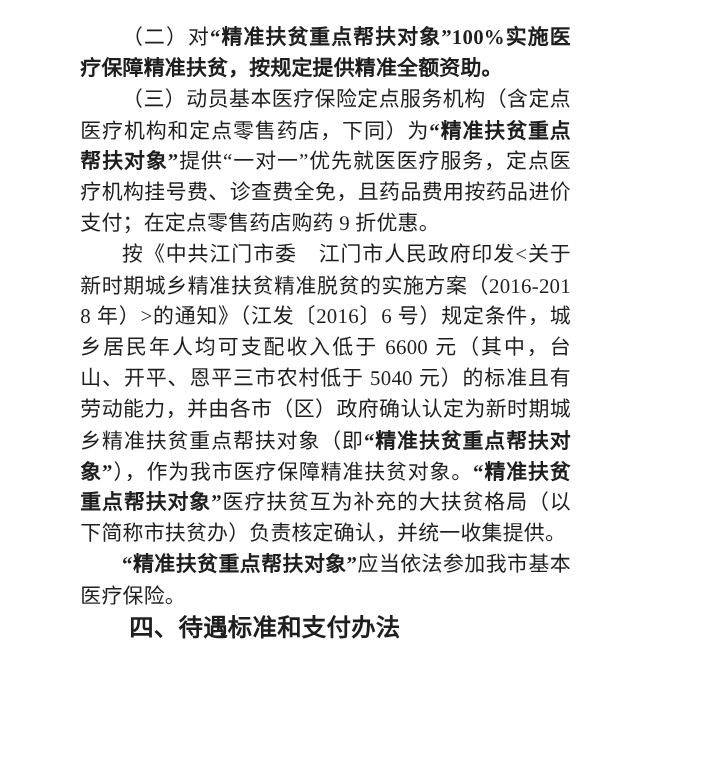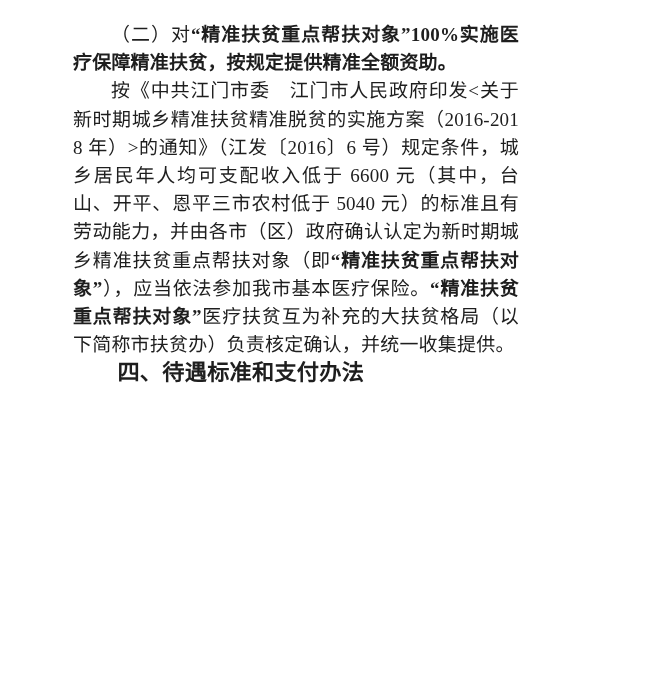--- a/index.html
+++ b/index.html
@@ -39,17 +39,19 @@
   .b {
     font-weight: bold;
   }
 </style>
 </head>
 <body>
 
 <div class="page" style="background: rgb(255, 255, 255);">
   <div class="doc-body" style="color: rgb(30, 30, 30);">
     <p class="block"><span class="">（二）对</span><span class="b">“精准扶贫重点帮扶对象”</span><span class="b">100%实施医疗保障精准扶贫，按规定提供精准全额资助。</span></p>
-    <p class="block"><span class="">按《中共江门市委　江门市人民政府印发&lt;关于新时期城乡精准扶贫精准脱贫的实施方案（2016-2018 年）&gt;的通知》（江发〔2016〕6 号）规定条件，城乡居民年人均可支配收入低于 6600 元（其中，台山、开平、恩平三市农村低于 5040 元）的标准且有劳动能力，并由各市（区）政府确认认定为新时期城乡精准扶贫重点帮扶对象（即</span><span class="b">“精准扶贫重点帮扶对象”</span><span class="">），应当依法参加我市基本医疗保险。</span><span class="b">“精准扶贫重点帮扶对象”</span><span class="">医疗扶贫互为补充的大扶贫格局（以下简称市扶贫办）负责核定确认，并统一收集提供。</span></p>
+    <p class="block"><span class="">（三）动员基本医疗保险定点服务机构（含定点医疗机构和定点零售药店，下同）为</span><span class="b">“精准扶贫重点帮扶对象”</span><span class="">提供“一对一”优先就医医疗服务，定点医疗机构挂号费、诊查费全免，且药品费用按药品进价支付；在定点零售药店购药 9 折优惠。</span></p>
+    <p class="block"><span class="">按《中共江门市委　江门市人民政府印发&lt;关于新时期城乡精准扶贫精准脱贫的实施方案（2016-2018 年）&gt;的通知》（江发〔2016〕6 号）规定条件，城乡居民年人均可支配收入低于 6600 元（其中，台山、开平、恩平三市农村低于 5040 元）的标准且有劳动能力，并由各市（区）政府确认认定为新时期城乡精准扶贫重点帮扶对象（即</span><span class="b">“精准扶贫重点帮扶对象”</span><span class="">），作为我市医疗保障精准扶贫对象。</span><span class="b">“精准扶贫重点帮扶对象”</span><span class="">医疗扶贫互为补充的大扶贫格局（以下简称市扶贫办）负责核定确认，并统一收集提供。</span></p>
+    <p class="block"><span class="b">“精准扶贫重点帮扶对象”</span><span class="">应当依法参加我市基本医疗保险。</span></p>
     <h3 class="block heading"><span class="b">四、待遇标准和支付办法</span></h3>
 
   </div>
 </div>
 
 </body></html>

